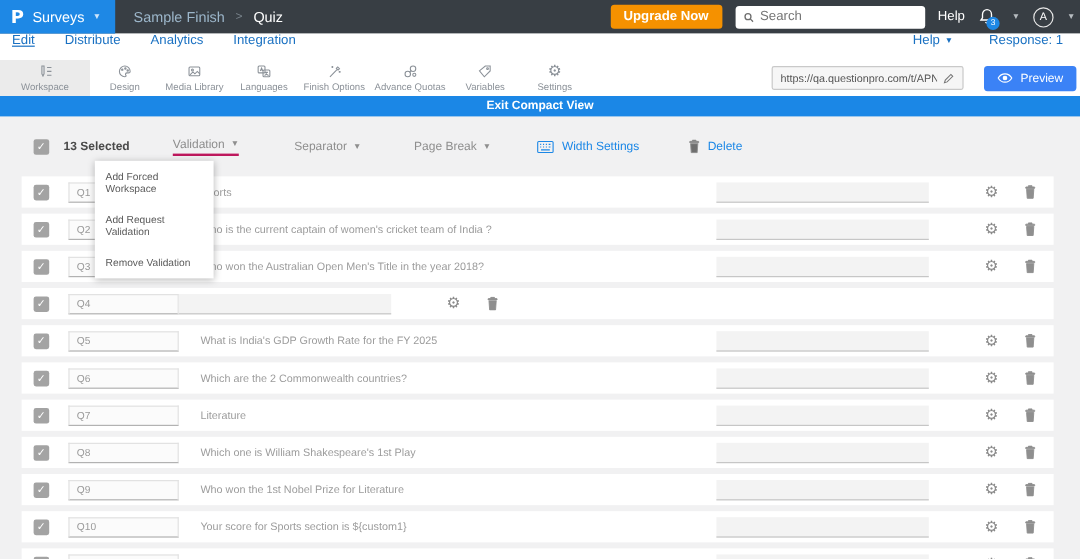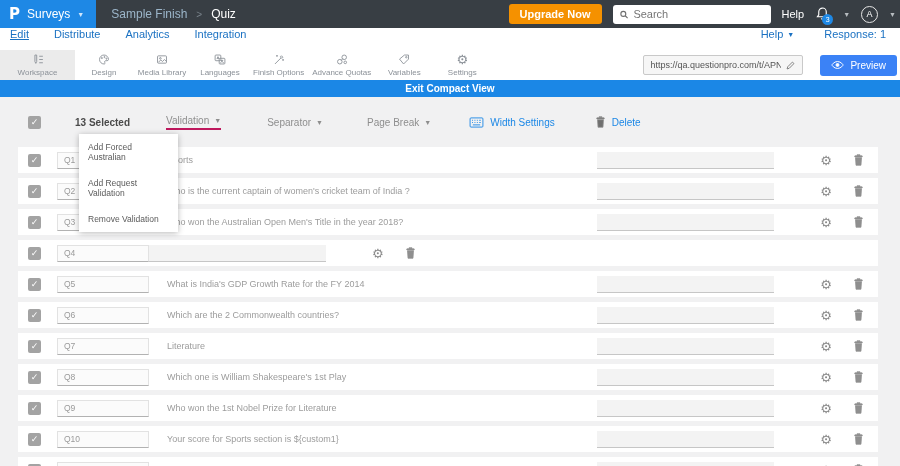--- a/index.html
+++ b/index.html
@@ -55,21 +55,21 @@
   .bluebar { height:17px; background:#1b87e6; color:#fff; font-size:10px; font-weight:bold;
     display:flex; align-items:center; justify-content:center; cursor:pointer; }
 
   
   .content { padding:13px 22px 0 18px; }
   .cb { width:13px; height:13px; background:#a3a3a3; border-radius:2px; display:inline-flex;
     align-items:center; justify-content:center; flex:none; cursor:pointer; }
   .cb::after { content:"✓"; color:#fff; font-size:9px; line-height:1; }
 
   .actionbar { height:24px; display:flex; align-items:center; padding-left:10px; margin-bottom:13px; }
-  .sel-label { margin-left:34px; font-size:10px; font-weight:bold; color:#4a4a4a; }
+  .sel-label { margin-left:12px; font-size:10px; font-weight:bold; color:#4a4a4a; }
   .abmenu { font-size:10px; color:#8e8e8e; display:flex; align-items:center; gap:5px; cursor:pointer; }
   .abmenu .caret { color:#8e8e8e; }
   .m-validation { margin-left:36px; border-bottom:2px solid #be185d; padding-bottom:2px; }
   .m-separator { margin-left:46px; }
   .m-pagebreak { margin-left:44px; }
   .ablink { color:#1b87e6; font-size:10px; display:flex; align-items:center; gap:6px; cursor:pointer;text-align:center; }
   .l-width { margin-left:38px; }
   .l-delete { margin-left:40px; }
 
   .vmenu { position:absolute; left:79px; top:134px; width:99px; background:#fff; z-index:30;
@@ -312,21 +312,21 @@
         <svg width="11" height="12" viewBox="0 0 14 16" fill="#8f8f8f" stroke="none">
           <rect x="2" y="2.4" width="10" height="1.6" rx=".4"></rect>
           <path d="M5 1h4v1.2H5z"></path>
           <path d="M3 5h8l-.7 10H3.7z"></path>
         </svg>
       </span>
   </div>
   <div class="qrow">
     <span class="cb"></span>
     <span class="qcode">Q5</span>
-    <span class="qtext">What is India's GDP Growth Rate for the FY 2014</span>
+    <span class="qtext">What is India's GDP Growth Rate for the FY 2025</span>
     <span class="qinput"></span>
     <span class="row-gear">⚙</span>
     <span class="row-trash">
         <svg width="11" height="12" viewBox="0 0 14 16" fill="#8f8f8f" stroke="none">
           <rect x="2" y="2.4" width="10" height="1.6" rx=".4"></rect>
           <path d="M5 1h4v1.2H5z"></path>
           <path d="M3 5h8l-.7 10H3.7z"></path>
         </svg>
       </span>
   </div>
@@ -411,16 +411,16 @@
         <svg width="11" height="12" viewBox="0 0 14 16" fill="#8f8f8f" stroke="none">
           <rect x="2" y="2.4" width="10" height="1.6" rx=".4"></rect>
           <path d="M5 1h4v1.2H5z"></path>
           <path d="M3 5h8l-.7 10H3.7z"></path>
         </svg>
       </span>
   </div>
 </div>
 
 <div class="vmenu">
-  <div class="vmenu-item">Add Forced Australian</div>
+  <div class="vmenu-item">Add Forced Workspace</div>
   <div class="vmenu-item">Add Request Validation</div>
   <div class="vmenu-item">Remove Validation</div>
 </div>
 
 </body></html>

